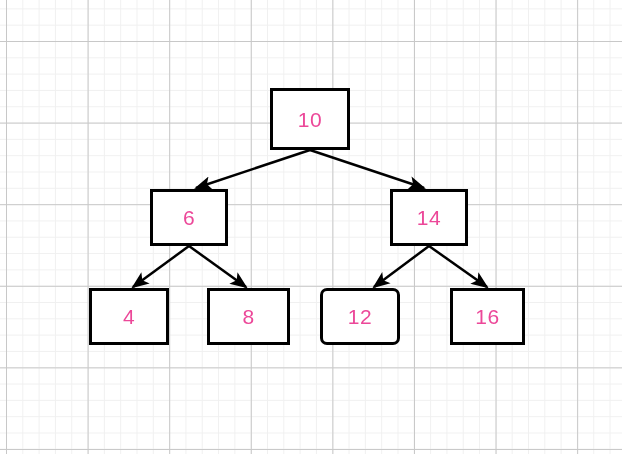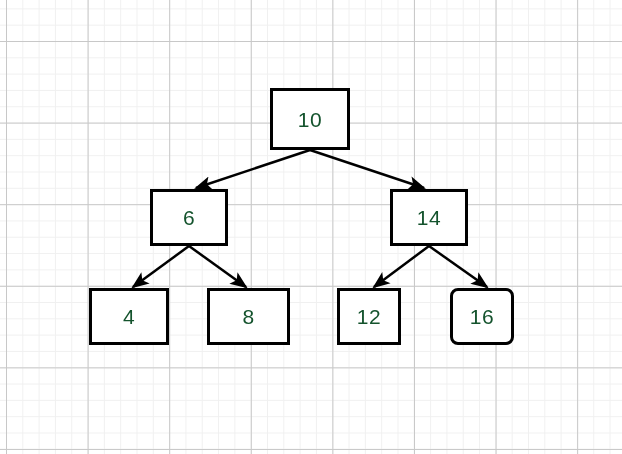--- a/index.html
+++ b/index.html
@@ -57,21 +57,21 @@
     background: #ffffff;
     display: flex;
     align-items: center;
     justify-content: center;
     z-index: 2;
   }
   .node-label {
     font-family: "Liberation Sans", sans-serif;
     font-size: 21px;
     line-height: 1;
-    color: #14532d;
+    color: #ec4899;
     letter-spacing: 0.5px;
     user-select: none;
   }
 </style>
 </head>
 <body>
 
 <div id="canvas">
 
   <svg id="edges" viewBox="0 0 622 454" width="622" height="454" xmlns="http://www.w3.org/2000/svg">
@@ -102,21 +102,21 @@
   </div>
 
   <div class="node" style="left:89px; top:288px; width:80px; height:57px;">
     <span class="node-label">4</span>
   </div>
 
   <div class="node" style="left:207px; top:288px; width:83px; height:57px;">
     <span class="node-label">8</span>
   </div>
 
-  <div class="node" style="left:337px; top:288px; width:64px; height:57px;">
+  <div class="node" style="left:320px; top:288px; width:80px; height:57px;border-radius:7px;">
     <span class="node-label">12</span>
   </div>
 
-  <div class="node" style="left:450px; top:288px; width:64px; height:57px;border-radius:8px;">
+  <div class="node" style="left:450px; top:288px; width:75px; height:57px;">
     <span class="node-label">16</span>
   </div>
 
 </div>
 
 </body></html>

